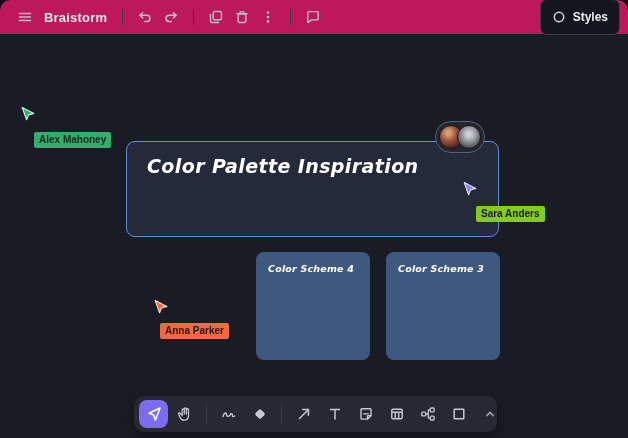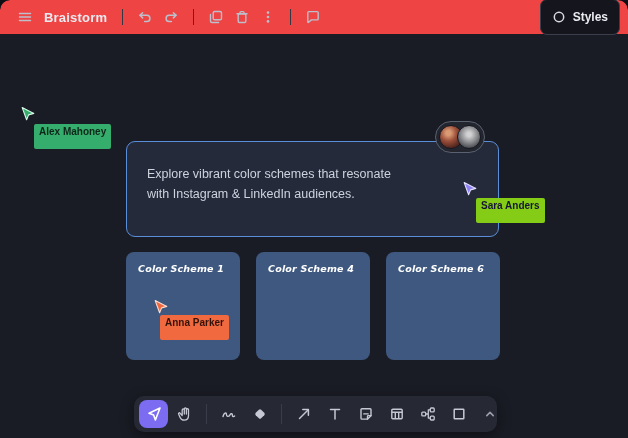--- a/index.html
+++ b/index.html
@@ -1,21 +1,21 @@
 <!DOCTYPE html>
 <html><head>
 <meta charset="utf-8">
 <style>
   * { margin:0; padding:0; box-sizing:border-box; }
   html,body { background:#0e0f14; }
   body { width:628px; height:438px; font-family:"Liberation Sans", sans-serif; overflow:hidden; position:relative; }
   .app { position:absolute; inset:0; background:#1a1c25; border-radius:10px 10px 0 0; overflow:hidden; }
 
   
-  .header { position:absolute; top:0; left:0; right:0; height:34px; background:#ef4444;
+  .header { position:absolute; top:0; left:0; right:0; height:34px; background:#be185d;
             border-radius:10px 10px 0 0; display:flex; align-items:center; padding:0 8px 0 12px; }
   .hbtn { width:26px; height:26px; display:flex; align-items:center; justify-content:center;
           border-radius:6px; cursor:pointer; color:#bcc0cc; }
   .app-name { color:#e9ebf1; font-size:13px; font-weight:700; margin:0 6px 0 6px; letter-spacing:.2px; }
   .hdiv { width:1px; height:16px; background:#353843; margin:0 9px; }
   .spacer { flex:1; }
   .styles-btn { display:flex; align-items:center; gap:7px; height:36px; padding:12px 11px;
                 border:1px solid #3c3f4b; border-radius:7px; background:#15161d; cursor:pointer; }
   .styles-btn span { color:#e9ebf1; font-size:12px; font-weight:600; }
 
@@ -34,22 +34,22 @@
   
   .avatar-pill { position:absolute; left:435px; top:121px; height:32px; padding:3px;
                  background:#23262f; border:1px solid #5a616f; border-radius:16px;
                  display:flex; align-items:center; }
   .avatar { width:24px; height:24px; border-radius:50%; border:1px solid #171922; }
   .avatar.female { background:radial-gradient(circle at 38% 32%, #d99a74 12%, #9c4f3a 40%, #56281f 72%, #2c1614 100%); }
   .avatar.male { margin-left:-6px; background:radial-gradient(circle at 50% 38%, #d2d2d4 12%, #8f9093 45%, #4a4b51 78%, #26272c 100%); }
 
   
   .cursor { position:absolute; width:16px; height:16px; }
-  .cur-label { position:absolute; font-size:10px; font-weight:700; padding:2px 5px 12px;
-               border-radius:2px; white-space:nowrap; }
+  .cur-label { position:absolute; font-size:10px; font-weight:700; padding:2px 5px 3px;
+               border-radius:2px; white-space:nowrap;margin-top:8px; }
   .lbl-green  { background:#35ad6d; color:#0d2718; }
   .lbl-purple { background:#84cc16; color:#171536; }
   .lbl-orange { background:#f0693f; color:#34120a; }
 
   
   .dock { position:absolute; left:134px; top:396px; width:363px; height:36px; background:#262834;
           border-radius:10px; display:flex; align-items:center; padding:0 5px; gap:2px;
           box-shadow:0 4px 14px rgba(0,0,0,.45); }
   .tool { width:29px; height:28px; display:flex; align-items:center; justify-content:center;
           border-radius:8px; color:#c6c9d3; cursor:pointer; flex:0 0 auto; }
@@ -134,41 +134,38 @@
       <span>Styles</span>
     </div>
   </div>
 
   <svg class="cursor" style="left:20px; top:106px;" viewBox="0 0 16 16">
     <path d="M2.2 1.6 6.6 13.8 8.6 8.9 13.8 7.4Z" fill="#35ad6d" stroke="#d9f5e6" stroke-width="1.1" stroke-linejoin="round"></path>
   </svg>
   <div class="cur-label lbl-green" style="left:34px; top:124px;">Alex Mahoney</div>
 
   <div class="title-card">
-    <p>Explore vibrant color schemes that resonate with Instagram &amp; LinkedIn audiences.</p>
+    <h1 class="hand">Color Palette Inspiration</h1>
   </div>
 
   <div class="avatar-pill">
     <div class="avatar female"></div>
     <div class="avatar male"></div>
   </div>
 
   <svg class="cursor" style="left:462px; top:181px;" viewBox="0 0 16 16">
     <path d="M2.2 1.6 6.6 13.8 8.6 8.9 13.8 7.4Z" fill="#8e82f5" stroke="#e4e0ff" stroke-width="1.1" stroke-linejoin="round"></path>
   </svg>
   <div class="cur-label lbl-purple" style="left:476px; top:198px;">Sara Anders</div>
 
-  <div class="scheme-card sc1">
-    <div class="hand">Color Scheme 1</div>
-  </div>
   <div class="scheme-card sc2">
     <div class="hand">Color Scheme 4</div>
   </div>
   <div class="scheme-card sc3">
-    <div class="hand">Color Scheme 6</div>
+    <div class="hand">Color Scheme 3</div>
   </div>
 
   <svg class="cursor" style="left:153px; top:299px;" viewBox="0 0 16 16">
     <path d="M2.2 1.6 6.6 13.8 8.6 8.9 13.8 7.4Z" fill="#f0693f" stroke="#ffdccd" stroke-width="1.1" stroke-linejoin="round"></path>
   </svg>
   <div class="cur-label lbl-orange" style="left:160px; top:315px;">Anna Parker</div>
 
   <div class="dock">
     <div class="tool active">
       <span>

